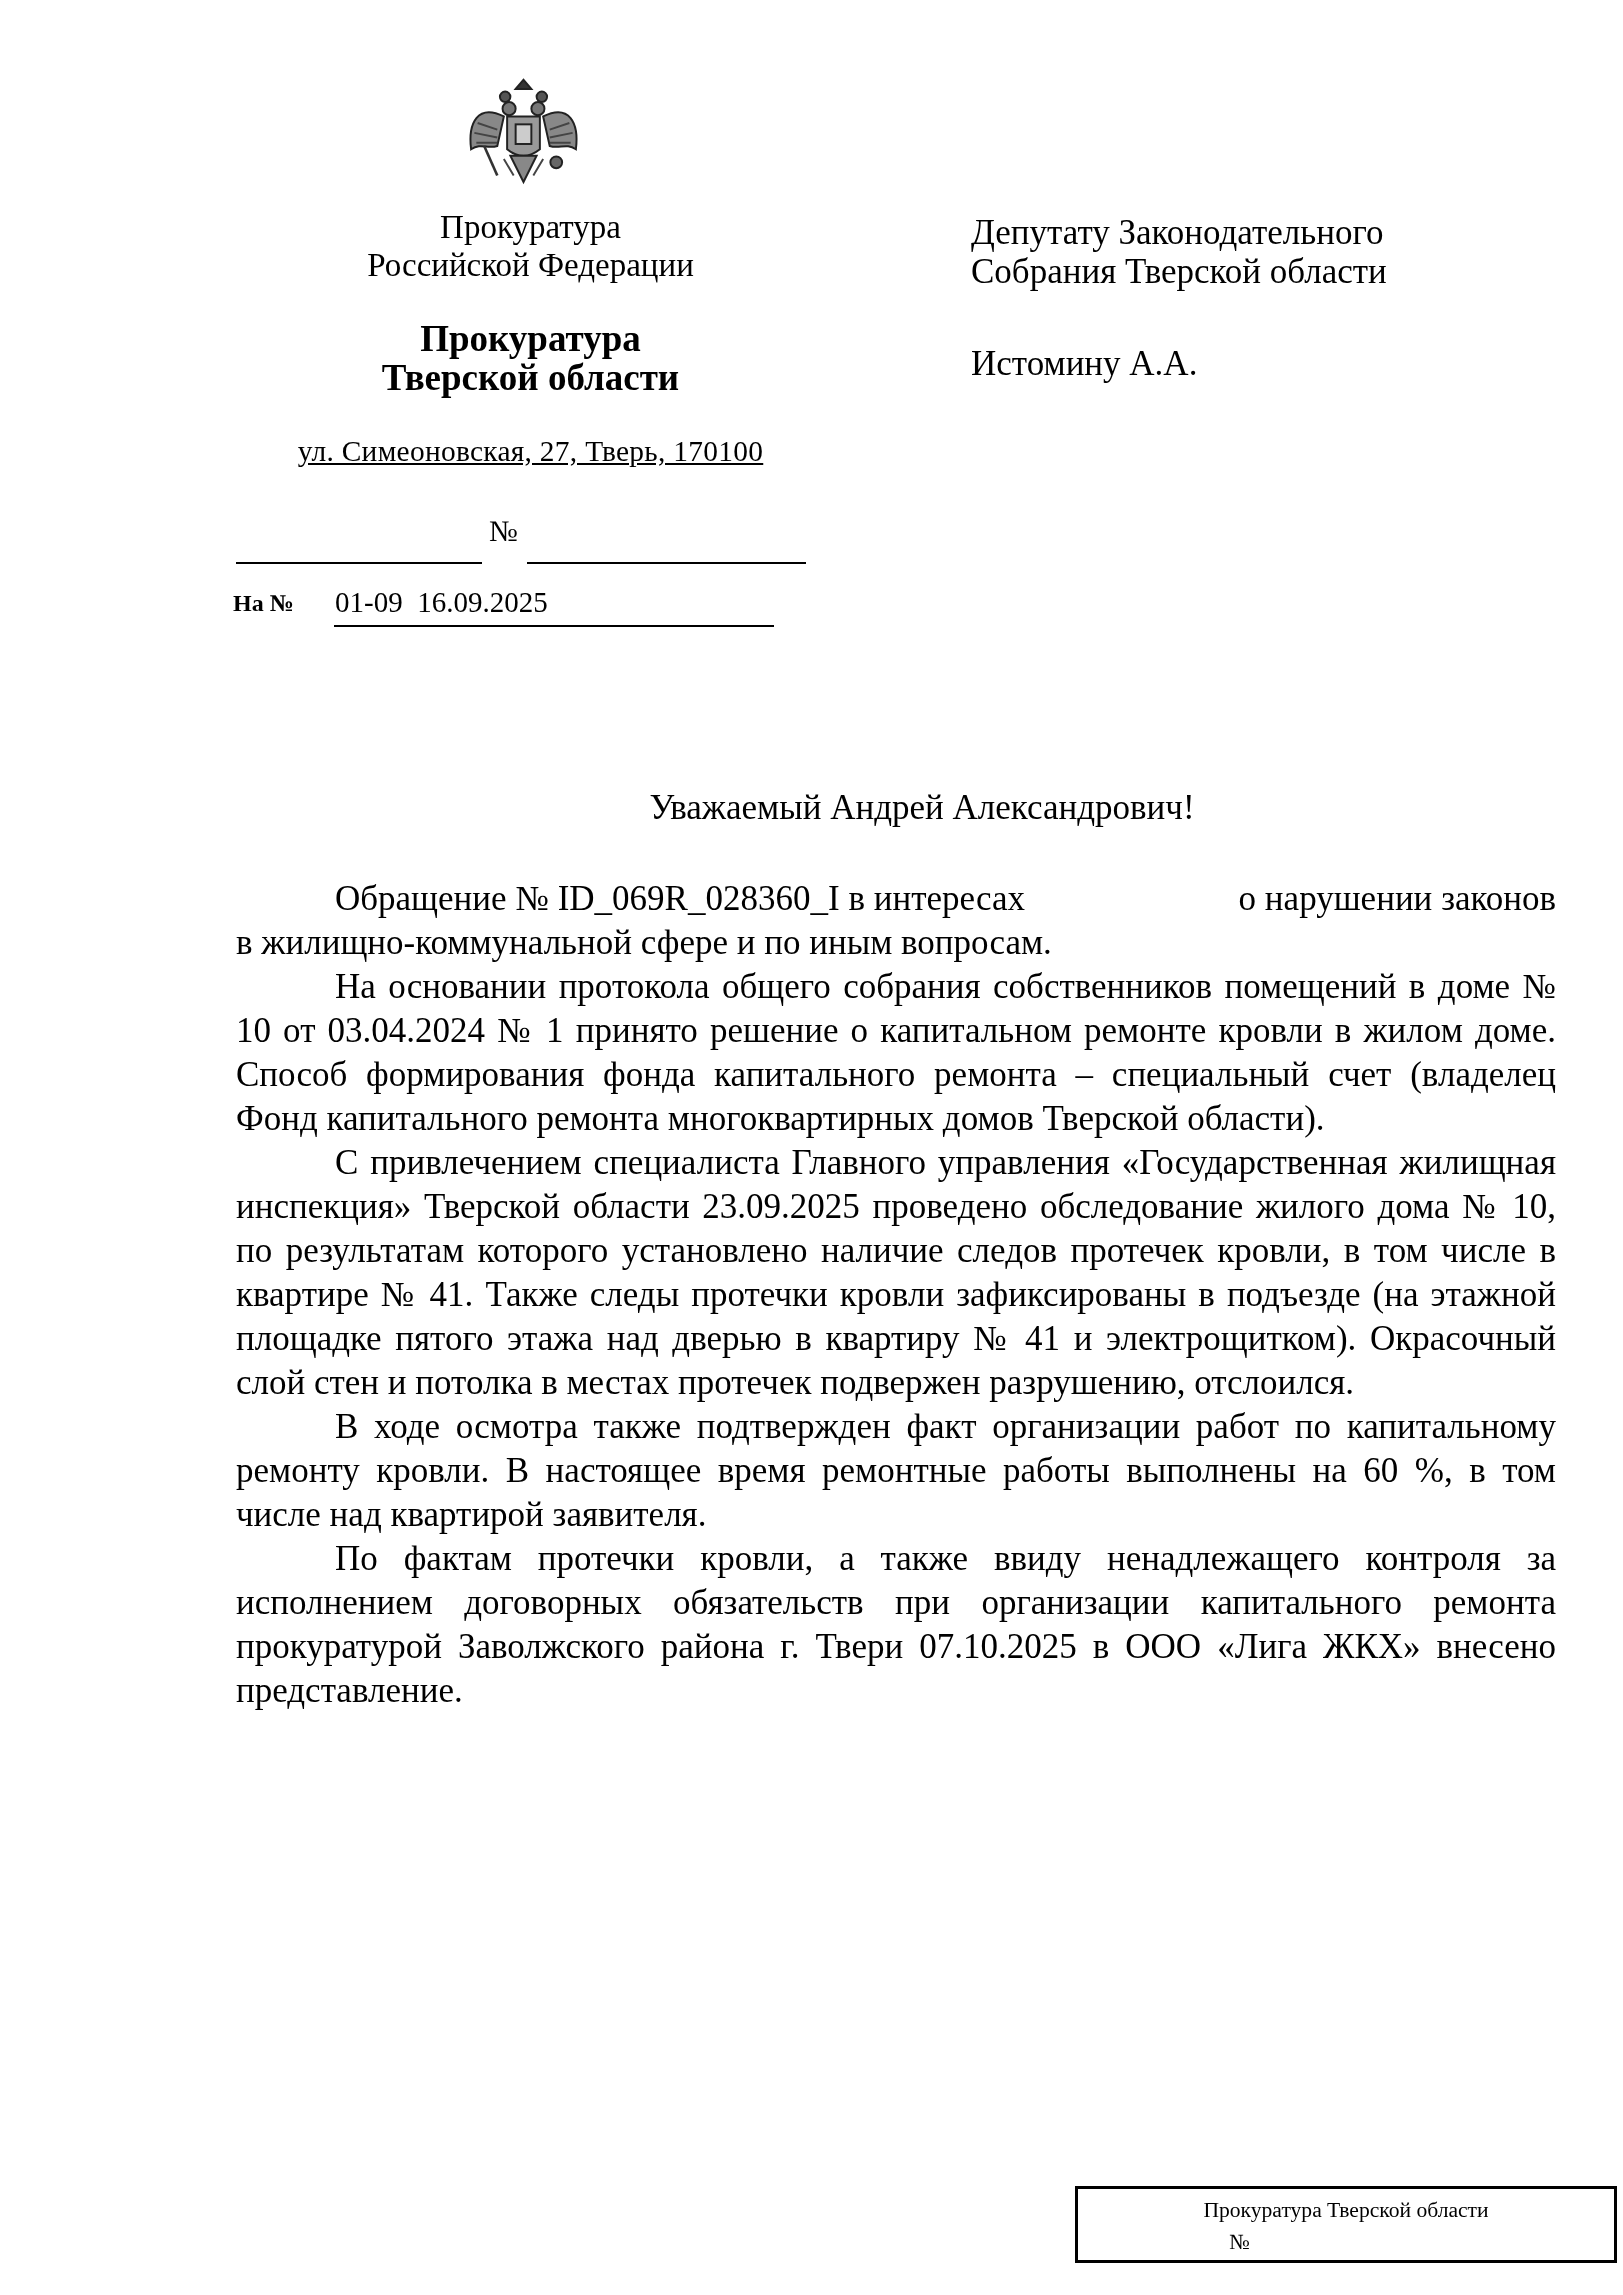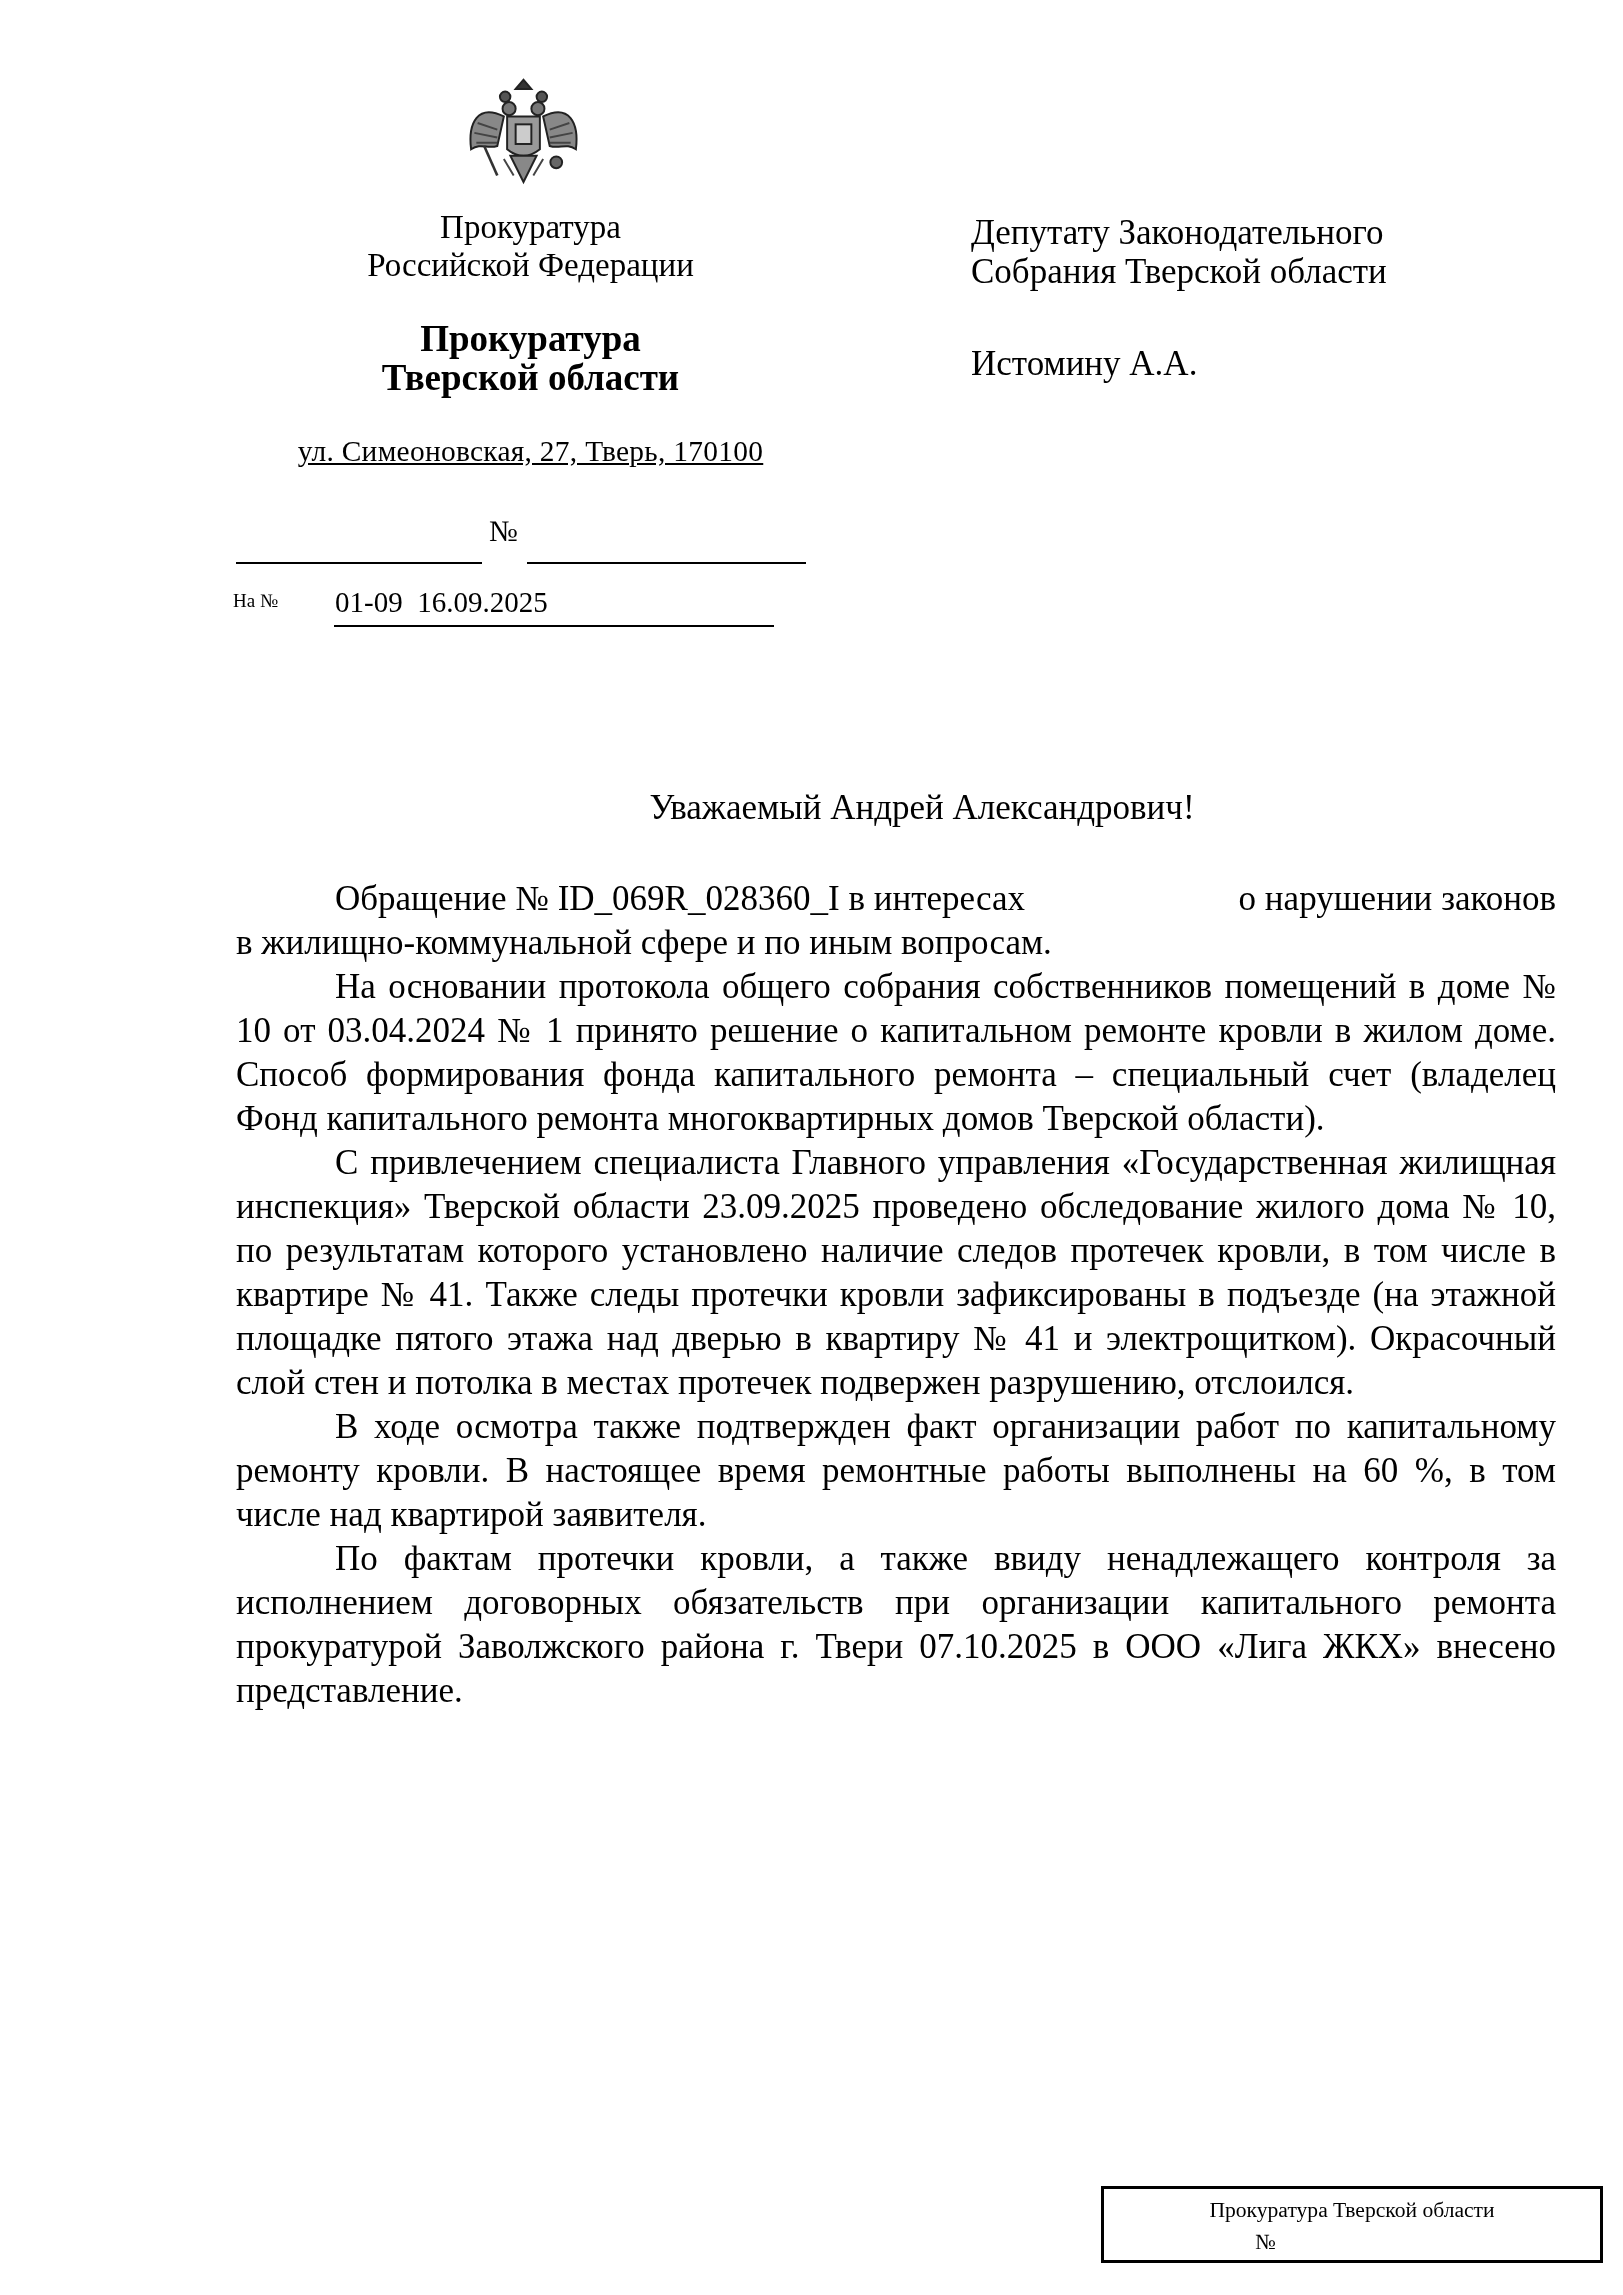--- a/index.html
+++ b/index.html
@@ -11,33 +11,33 @@
   .hdr-org.l1 { top: 208px; }
   .hdr-org.l2 { top: 246px; }
   .hdr-bold { left: 236px; width: 589px; text-align: center; font-size: 37px; font-weight: bold; line-height: 41px; }
   .hdr-bold.l1 { top: 318px; }
   .hdr-bold.l2 { top: 357px; }
   .hdr-addr { left: 236px; width: 589px; text-align: center; font-size: 29.4px; top: 435px; letter-spacing: 0.3px; text-decoration: underline; }
   .num-sign { left: 489px; top: 514px; font-size: 30px; }
   .line { position: absolute; height: 2px; background: #000; }
   .line.reg-left { left: 236px; top: 562px; width: 246px; }
   .line.reg-right { left: 527px; top: 562px; width: 279px; }
-  .na-label { left: 233px; top: 590px; font-size: 19px; font-weight: normal; }
+  .na-label { left: 233px; top: 590px; font-size: 24px; font-weight: bold; }
   .na-value { left: 335px; top: 586px; font-size: 29px; white-space: pre; }
   .line.na-underline { left: 334px; top: 625px; width: 440px; }
   .addressee { left: 971px; font-size: 35px; line-height: 43px; }
   .addressee.l1 { top: 211px; }
   .addressee.l2 { top: 250px; }
   .addressee.name { top: 342px; }
   .salutation { left: 236px; width: 1320px; top: 788px; text-align: center; font-size: 35px; padding-left: 52px; box-sizing: border-box; }
   .body-text { left: 236px; top: 877px; width: 1320px; font-size: 35px; line-height: 44px; }
   .body-text p { margin: 0; text-indent: 99px; text-align: justify; }
   .redacted { display: inline-block; width: 196px; }
   .redacted.short { width: 105px; }
-  .stamp { left: 1101px; top: 2186px; width: 502px; height: 77px; border: 3.3px solid #000; box-sizing: border-box; }
+  .stamp { left: 1075px; top: 2186px; width: 542px; height: 77px; border: 3.3px solid #000; box-sizing: border-box; }
   .stamp-title { position: absolute; left: 0; width: 100%; top: 9.2px; text-align: center; font-size: 21.6px; }
   .stamp-num { position: absolute; left: 151px; top: 41px; font-size: 21.6px; }
 </style>
 </head>
 <body>
 
 <div class="abs emblem">
   <svg width="131" height="115" viewBox="0 0 200 175">
     <g fill="none" stroke="#222" stroke-width="3">
 

